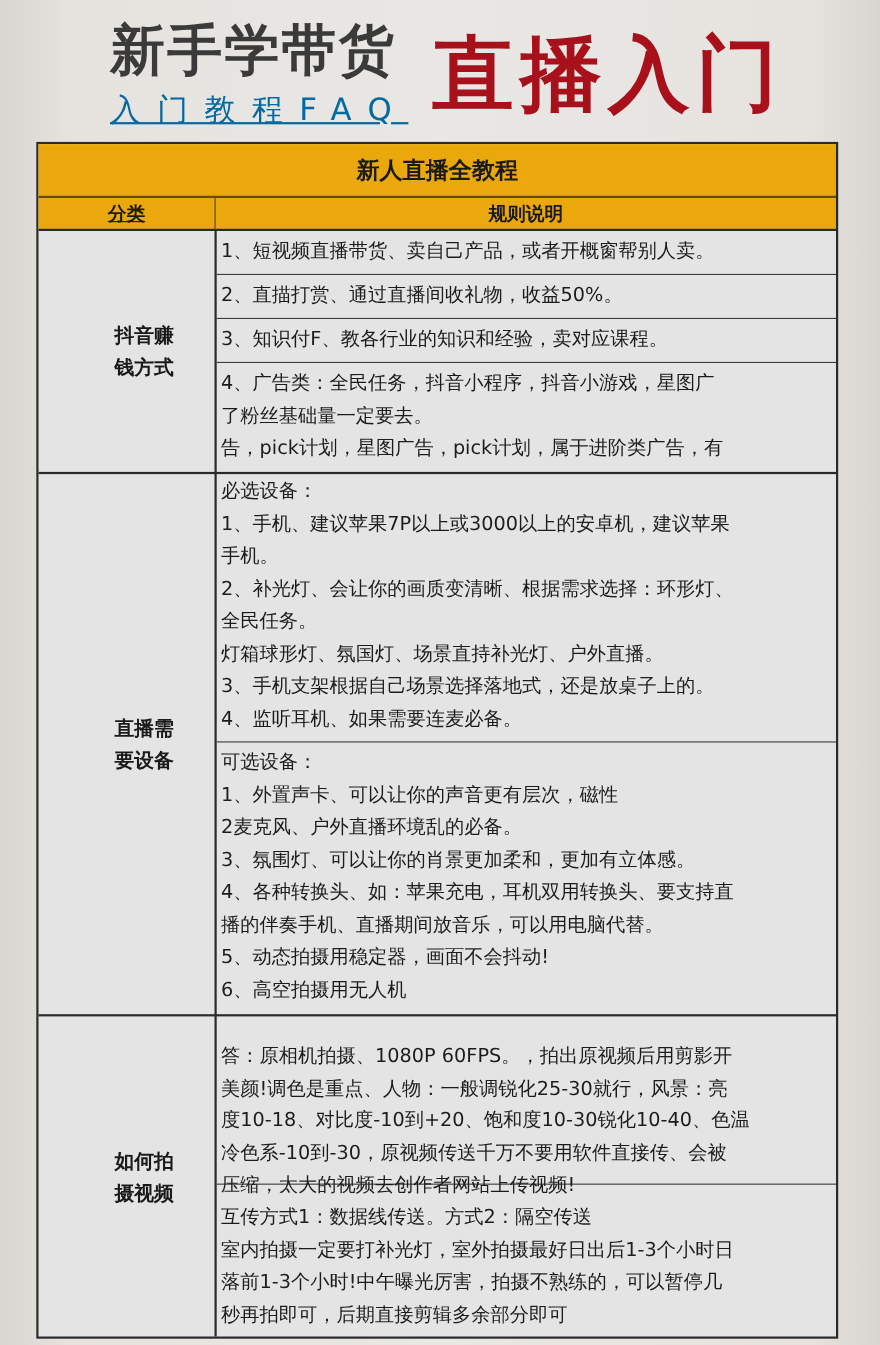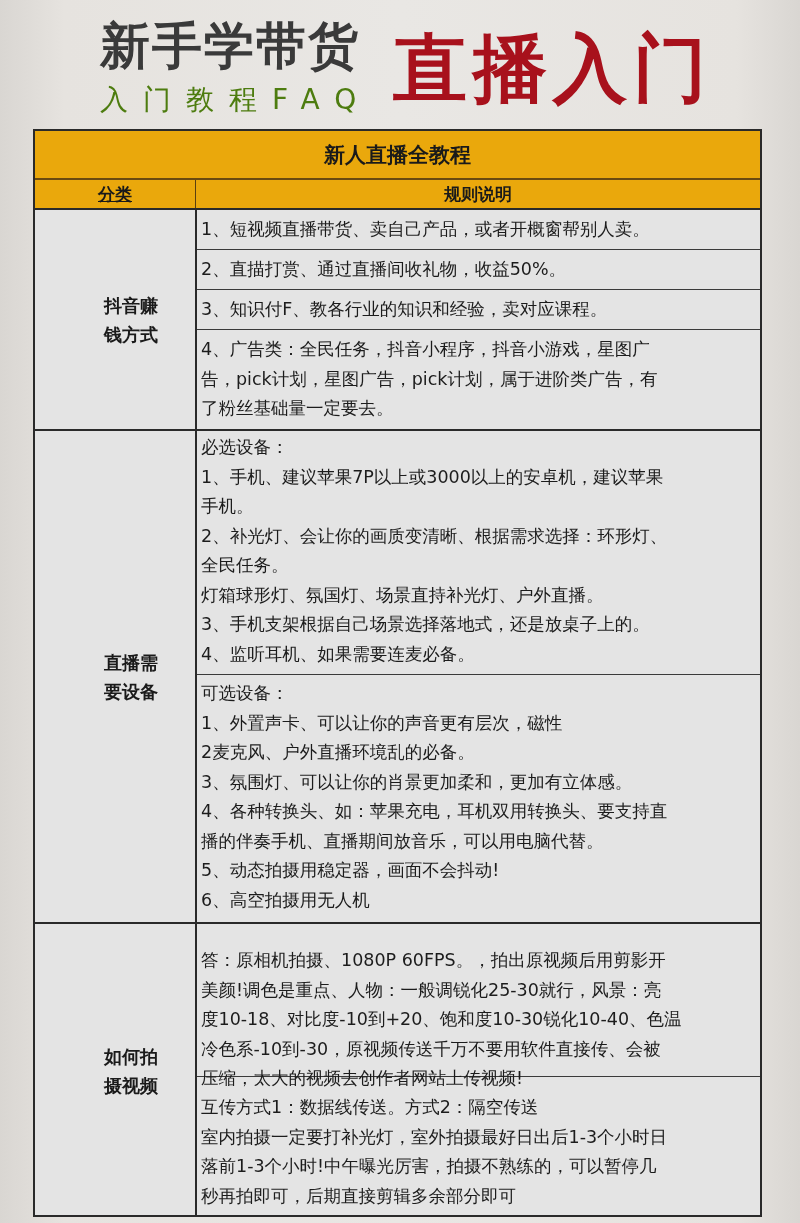--- a/index.html
+++ b/index.html
@@ -11,21 +11,21 @@
     color: #1a1a1a;
   }
   .hero { position: absolute; left: 0; top: 0; width: 800px; height: 128px; }
   .title-main {
     position: absolute; left: 100px; top: 14px;
     font-size: 50px; font-weight: bold; color: #3a3a3a; letter-spacing: 2px;
     line-height: 64px; white-space: nowrap;
   }
   .title-sub {
     position: absolute; left: 100px; top: 82px;
-    font-size: 28px; color: #4d7c0f; letter-spacing: 15px; line-height: 36px; white-space: nowrap;
+    font-size: 28px; color: #0369a1; letter-spacing: 15px; line-height: 36px; white-space: nowrap; text-decoration: underline;
   }
   .title-red {
     position: absolute; left: 393px; top: 26px;
     font-size: 74px; font-weight: bold; color: #a8111c; letter-spacing: 6px;
     line-height: 84px; white-space: nowrap;
   }
   .table {
     position: absolute; left: 33px; top: 129px; width: 729px; height: 1088px;
     border: 2px solid #2a2a2a; box-sizing: border-box;
     background: #e4e4e4;
@@ -90,22 +90,22 @@
       <span class="line">1、短视频直播带货、卖自己产品，或者开概窗帮别人卖。</span>
     </div>
     <div class="rule-cell" style="top:40px;height:40px;">
       <span class="line">2、直描打赏、通过直播间收礼物，收益50%。</span>
     </div>
     <div class="rule-cell" style="top:80px;height:40px;">
       <span class="line">3、知识付F、教各行业的知识和经验，卖对应课程。</span>
     </div>
     <div class="rule-cell last" style="top:120px;height:99px;">
       <span class="line">4、广告类：全民任务，抖音小程序，抖音小游戏，星图广</span>
+      <span class="line">了粉丝基础量一定要去。</span>
       <span class="line">告，pick计划，星图广告，pick计划，属于进阶类广告，有</span>
-      <span class="line">了粉丝基础量一定要去。</span>
     </div>
   </div>
 
   <div class="section" style="top:300px;height:493px;">
     <div class="cat">
       <div>
         <span>直播需</span>
         <span>要设备</span>
       </div>
     </div>

